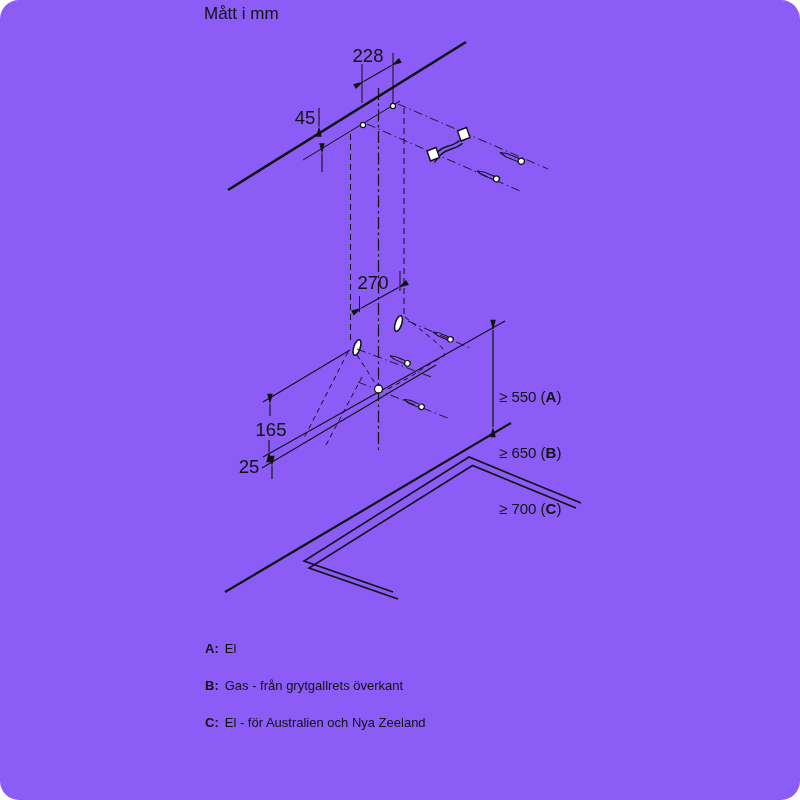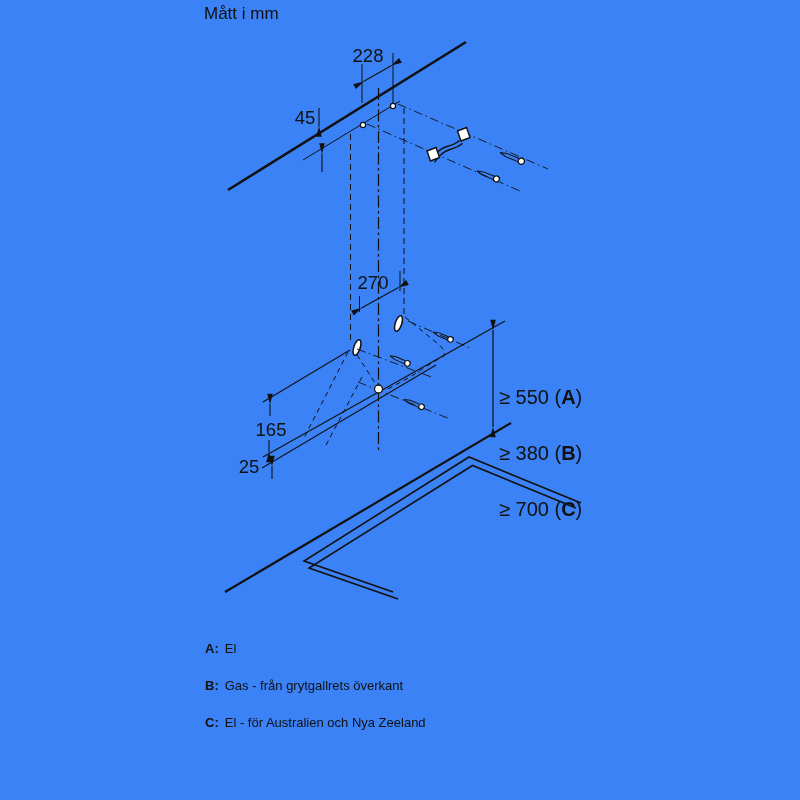--- a/index.html
+++ b/index.html
@@ -1,20 +1,20 @@
 <!DOCTYPE html>
 <html><head>
 <meta charset="utf-8">
 <style>
   html,body{margin:0;padding:0;background:#fff;}
-  .canvas{position:relative;width:800px;height:800px;background:#3b82f6;
-          font-family:"Liberation Sans",sans-serif;color:#111;overflow:hidden;}
+  .canvas{position:relative;width:800px;height:800px;background:#8b5cf6;
+          font-family:"Liberation Sans",sans-serif;color:#111;overflow:hidden;border-radius:19px;}
   .canvas svg{position:absolute;left:0;top:0;}
   .title{position:absolute;left:204px;top:4px;font-size:17px;color:#111;}
-  .clearances{position:absolute;left:499px;top:350px;font-size:20px;line-height:18.8px;white-space:pre;}
+  .clearances{position:absolute;left:499px;top:350px;font-size:15px;line-height:18.8px;white-space:pre;}
   .clearances .b{font-weight:bold;}
   .legend-row{position:absolute;left:205px;font-size:13px;white-space:pre;}
   .legend-row .key{font-weight:bold;margin-right:6px;}
   .l-a{top:641px}.l-b{top:678px}.l-c{top:715px}
   svg text{font-family:"Liberation Sans",sans-serif;font-size:18.5px;fill:#111;}
   .ln{stroke:#111;fill:none;}
 </style>
 </head>
 <body>
 
@@ -144,21 +144,21 @@
     <line class="ln" x1="225" y1="592" x2="511" y2="423" stroke-width="2.2"></line>
 
     <g stroke-width="1.6">
       <path class="ln" d="M581,503 L469,457 L304,561 L393,592"></path>
       <path class="ln" d="M576,508 L472.5,465.5 L309,568 L398,599"></path>
     </g>
   </svg>
 
   <div class="clearances">
     <div><span>≥ 550 (</span><span class="b">A</span><span>)</span></div>
-    <div><span>≥ 380 (</span><span class="b">B</span><span>)</span></div>
+    <div><span>≥ 650 (</span><span class="b">B</span><span>)</span></div>
     <div><span>≥ 700 (</span><span class="b">C</span><span>)</span></div>
   </div>
 
   <div class="legend-row l-a"><span class="key">A:</span><span>El</span></div>
   <div class="legend-row l-c"><span class="key">C:</span><span>El - för Australien och Nya Zeeland</span></div>
   <div class="legend-row l-b"><span class="key">B:</span><span>Gas - från grytgallrets överkant</span></div>
 
 </div>
 
 </body></html>

